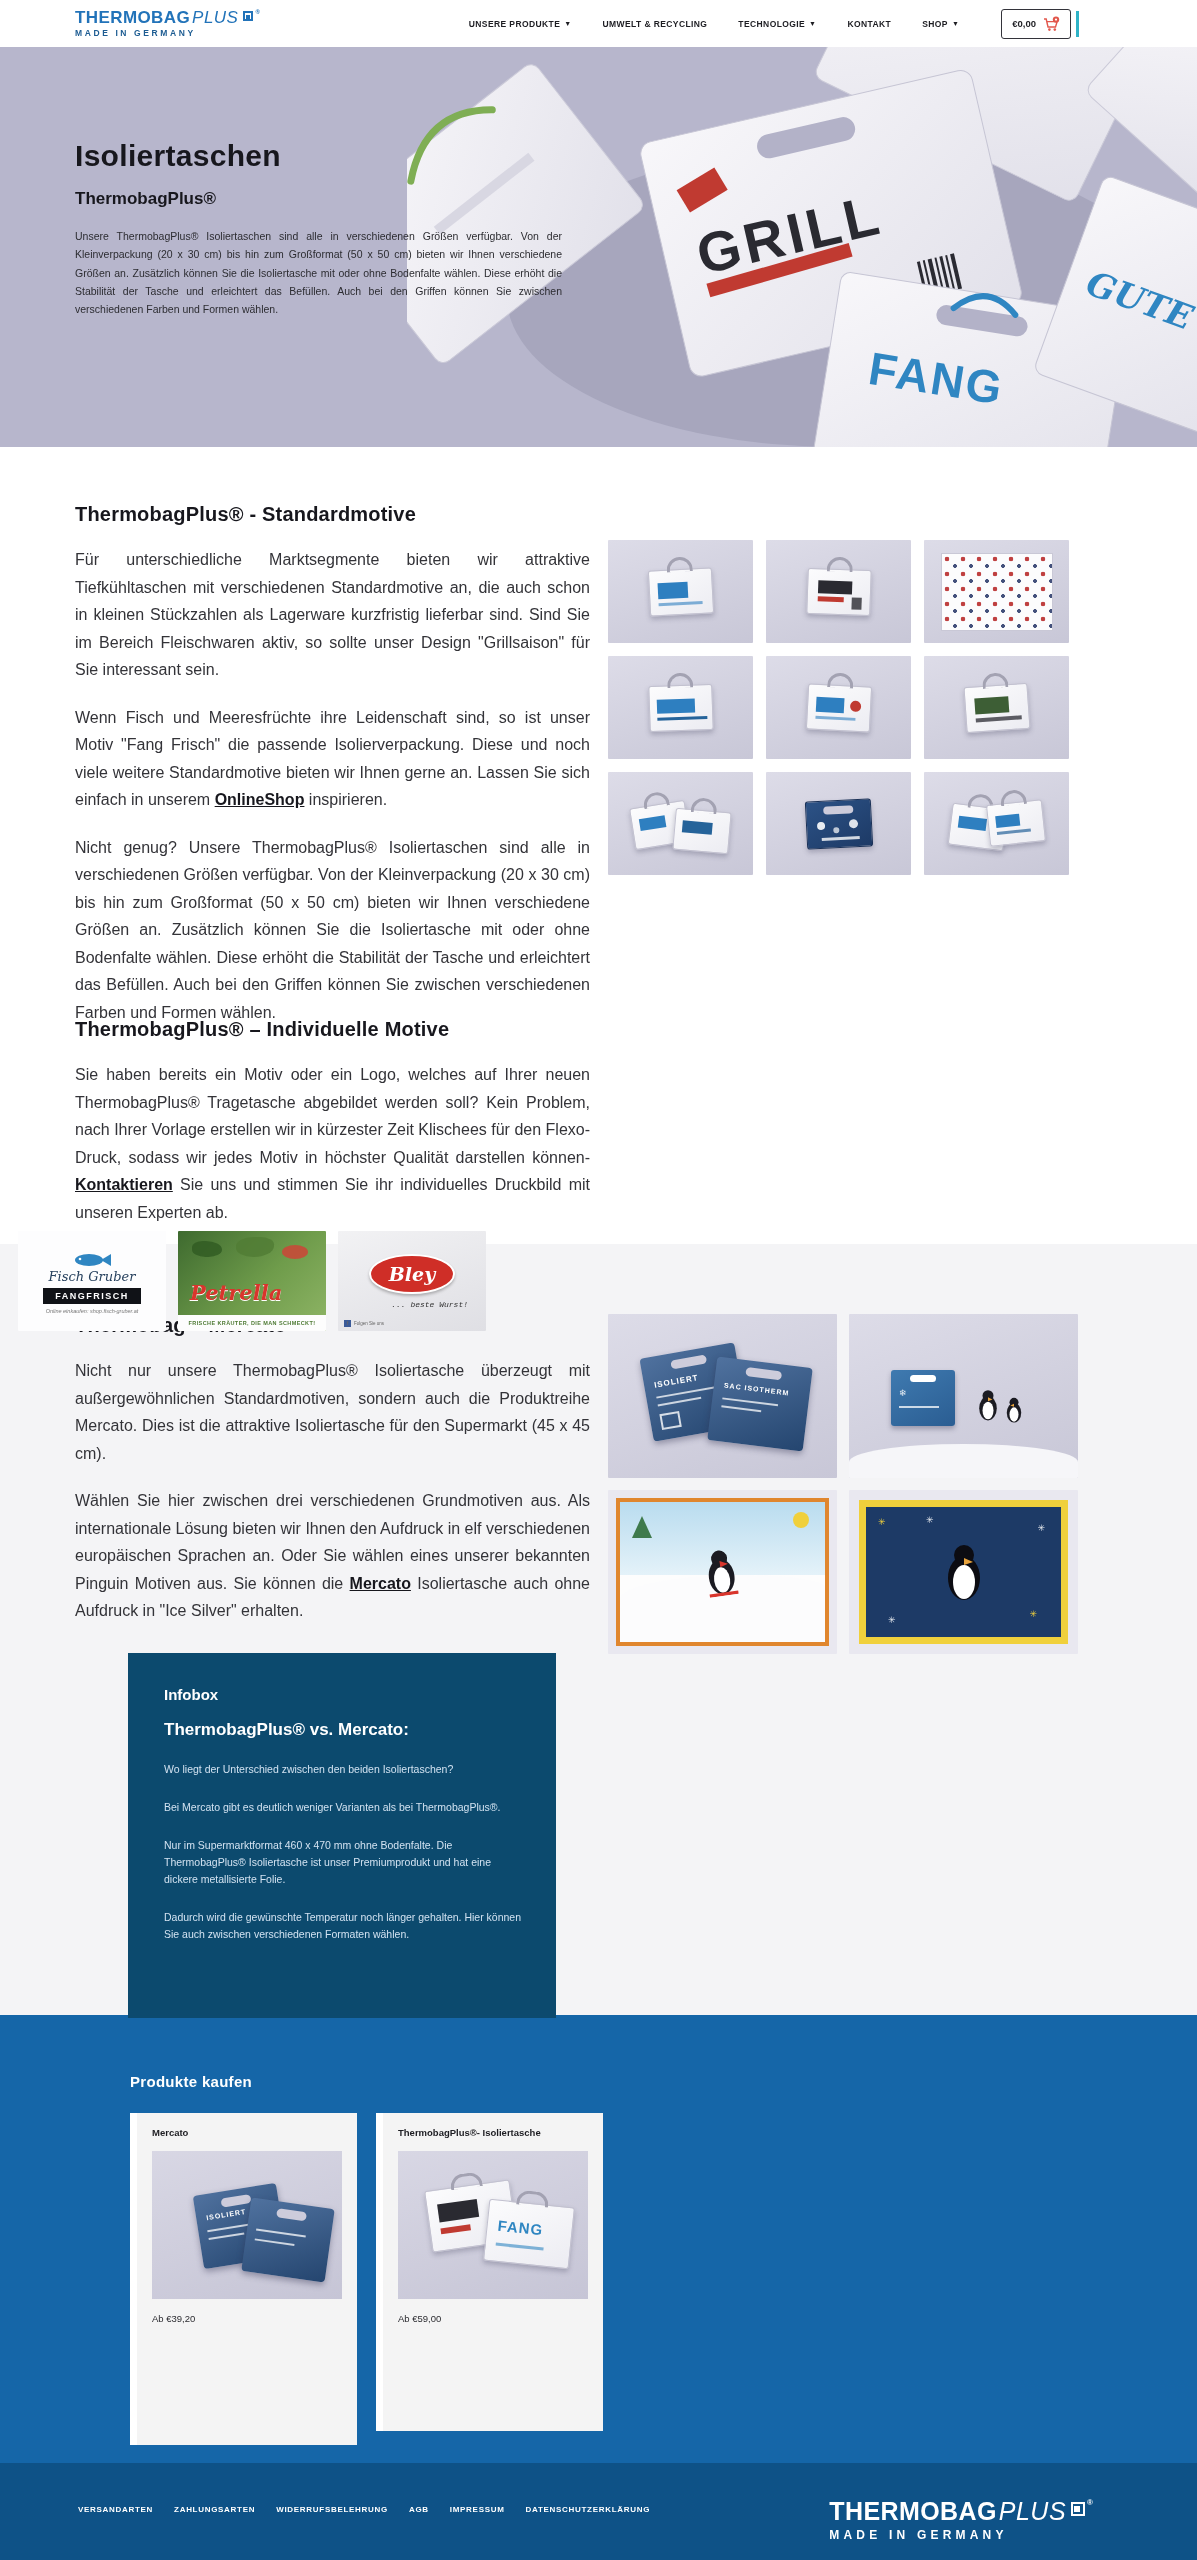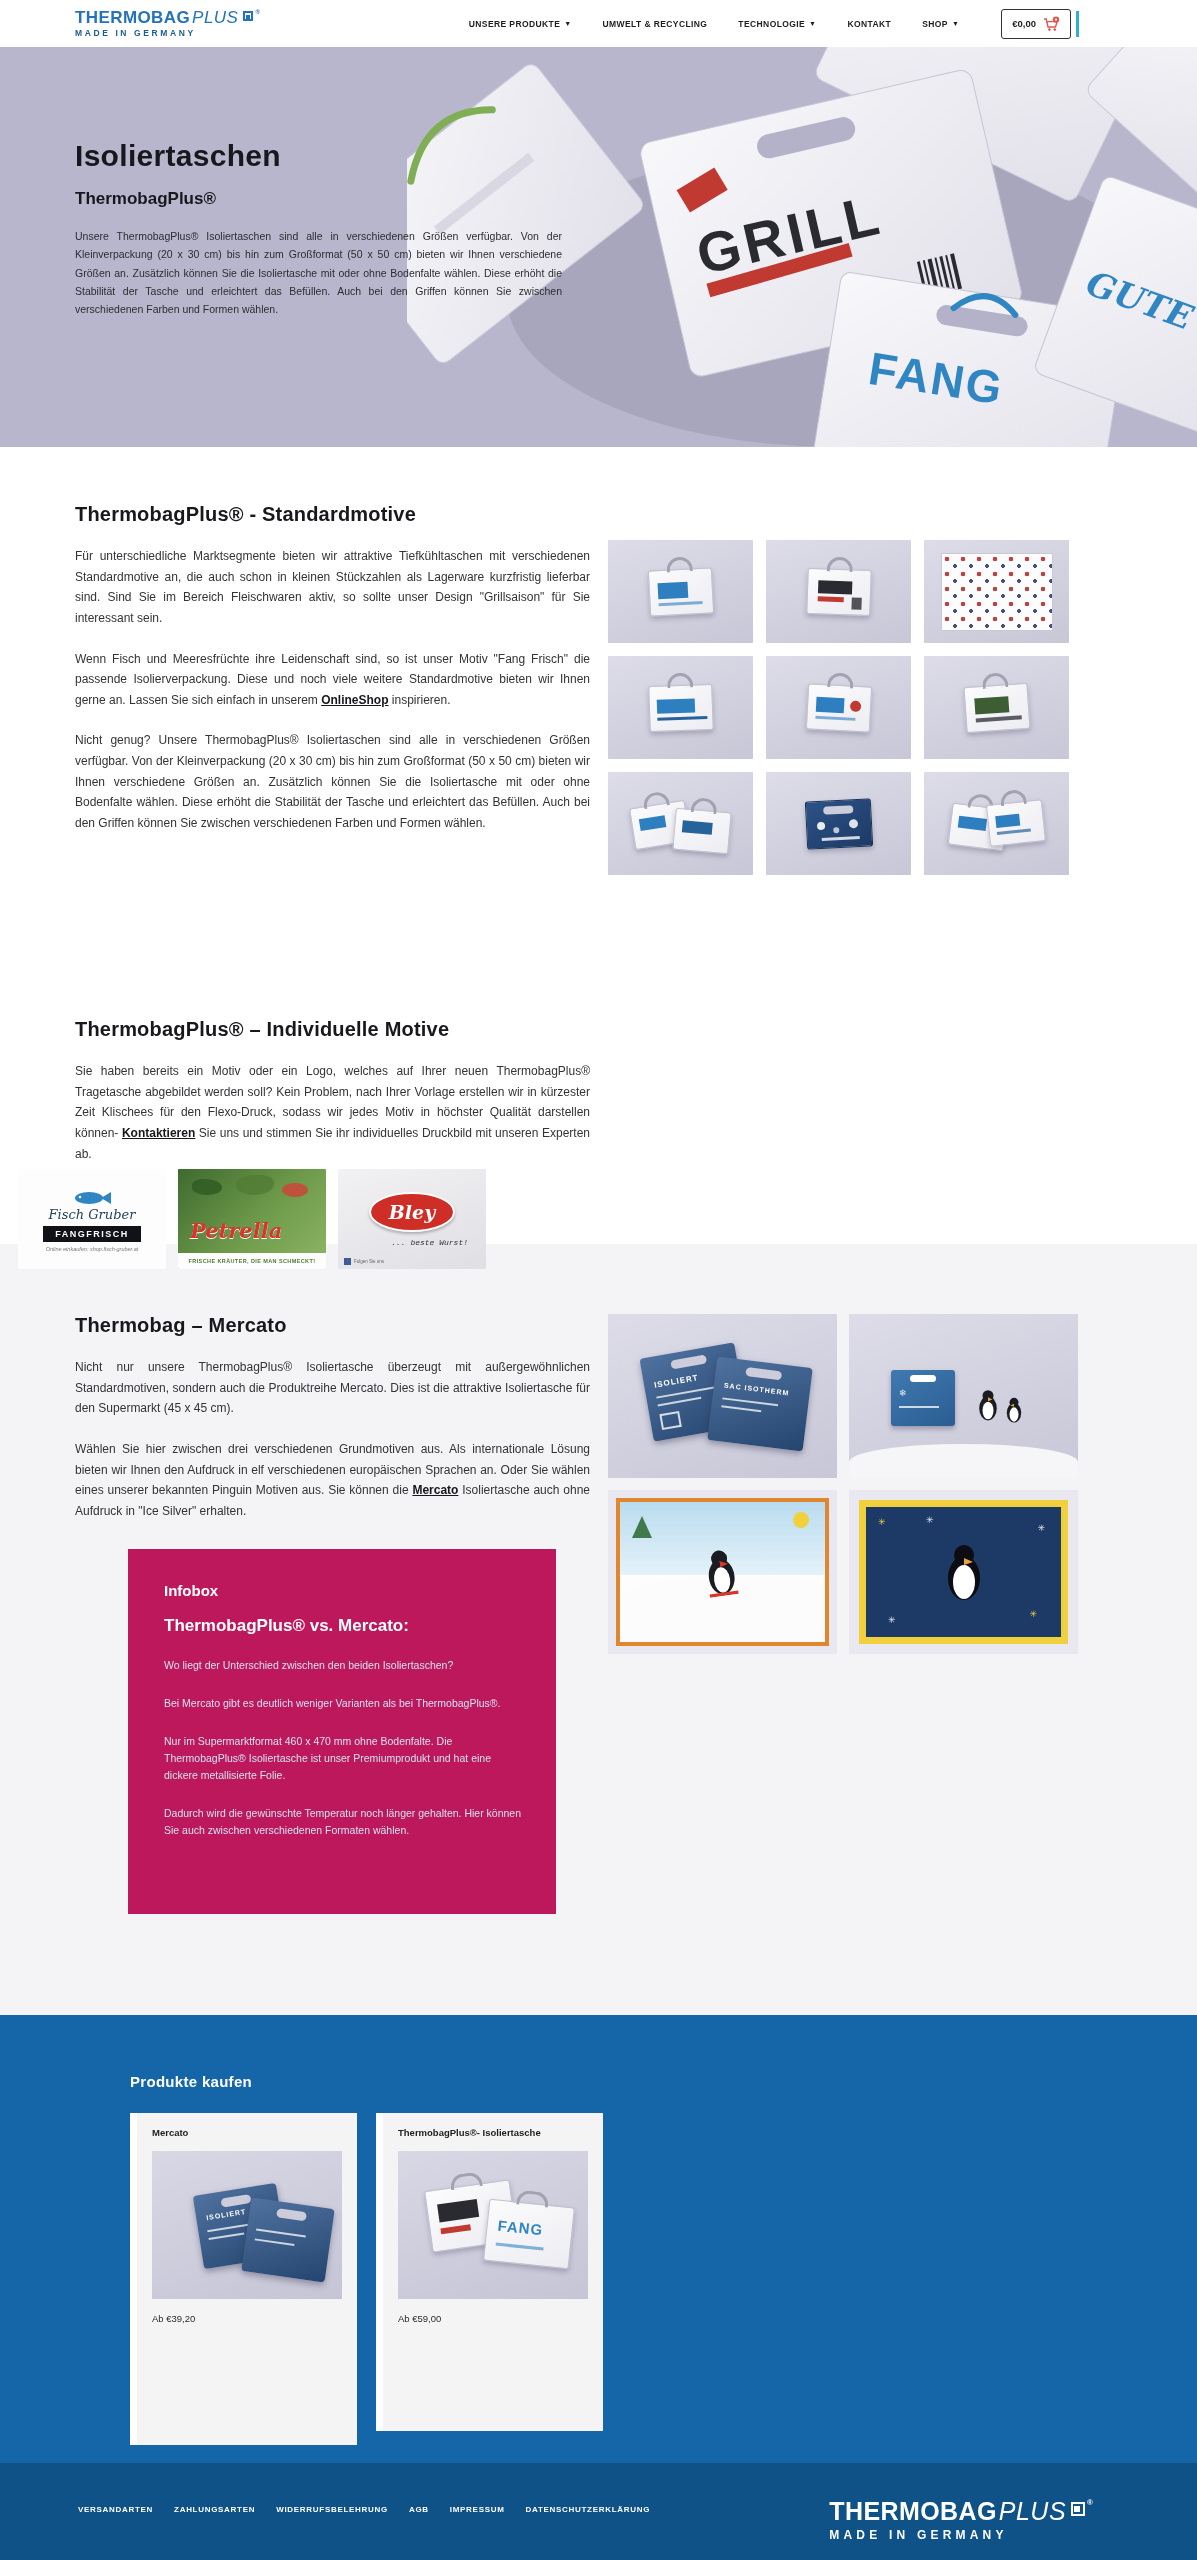--- a/index.html
+++ b/index.html
@@ -29,21 +29,21 @@
   .hero-copy { position:relative; z-index:2; padding:92px 0 0 75px; width:575px; }
   .hero h1 { font-size:30px; font-weight:800; color:#17171d; letter-spacing:.3px; }
   .hero h2 { font-size:17px; font-weight:800; color:#17171d; margin-top:16px; }
   .hero p  { margin-top:18px; width:487px; font-size:10.5px; line-height:1.74; text-align:justify; color:#2c2c31; }
 
   
   .sec { display:flex; }
   .sec .left { width:515px; margin-left:75px; flex:none; }
   .sec .right { margin-left:18px; flex:none; }
   .sec h2 { font-size:20px; font-weight:800; color:#17171d; letter-spacing:.2px; }
-  .sec p { font-size:12px; line-height:1.72; text-align:justify; color:#333338; margin-top:20px; }
+  .sec p { font-size:16px; line-height:1.72; text-align:justify; color:#333338; margin-top:20px; }
   .textlink { font-weight:800; color:#17171d; text-decoration:underline; cursor:pointer; }
 
   .s-standard { height:538px; background:#fff; padding-top:56px; }
   .s-individ  { height:259px; background:#fff; padding-top:33px;flex-direction:column; }
   .s-mercato  { height:771px; background:#f4f4f6; padding-top:70px; }
 
   
   .grid3 { display:grid; grid-template-columns:repeat(3,145px); gap:13px; padding-top:37px; }
   .grid3i { display:grid; grid-template-columns:repeat(3,148px); gap:12px; padding-top:5px; }
   .grid2 { display:grid; grid-template-columns:repeat(2,229px); gap:12px; }
@@ -81,21 +81,21 @@
   .fg-note { font-size:5.5px; color:#777; margin-top:4px; font-style:italic; }
   .bley { background:linear-gradient(160deg,#f2f2f4,#dfdfe4); flex-direction:column; }
   .bley-oval { background:#cf2e27; border:2px solid #fff; border-radius:50%; width:86px; height:40px; display:flex; align-items:center; justify-content:center; box-shadow:0 2px 3px rgba(0,0,0,.25); }
   .bley-oval span { font-family:"DejaVu Serif", serif; font-style:italic; font-weight:700; font-size:19px; color:#fff; }
   .bley-tag { font-family:Liberation Mono, monospace; font-style:italic; font-size:8px; color:#333; margin-top:6px; align-self:flex-end; margin-right:18px; }
   .fb-strip { position:absolute; left:6px; bottom:4px; display:flex; align-items:center; gap:3px; }
   .fb-ic { width:7px; height:7px; background:#3a5a98; color:#fff; font-size:5.5px; font-weight:700; display:flex; align-items:center; justify-content:center; }
   .fb-strip span { font-size:4.5px; color:#666; }
 
   
-  .infobox { margin:28px 0 0 53px; width:428px; min-height:365px; background:#be185d; padding:33px 32px 30px 36px; }
+  .infobox { margin:28px 0 0 53px; width:428px; min-height:365px; background:#0c4a6e; padding:33px 32px 30px 36px; }
   .infobox h3 { color:#fff; font-size:15px; font-weight:800; }
   .infobox h4 { color:#fff; font-size:17px; font-weight:800; margin-top:17px; }
   .infobox p { color:#d2e2f1; font-size:10.5px; line-height:1.62; margin-top:21px; text-align:left; }
 
   
   .s-shop { height:448px; background:#1566a8; padding:58px 0 0 130px; }
   .s-shop h2 { color:#fff; font-size:15px; font-weight:800; letter-spacing:.3px; }
   .cards { display:flex; gap:19px; margin-top:23px; align-items:flex-start; }
   .card { width:227px; background:#f4f4f4; border-left:7px solid #fff; padding:14px 15px; cursor:pointer; }
   .card-title { font-size:9.5px; font-weight:800; color:#1d1d22; }

